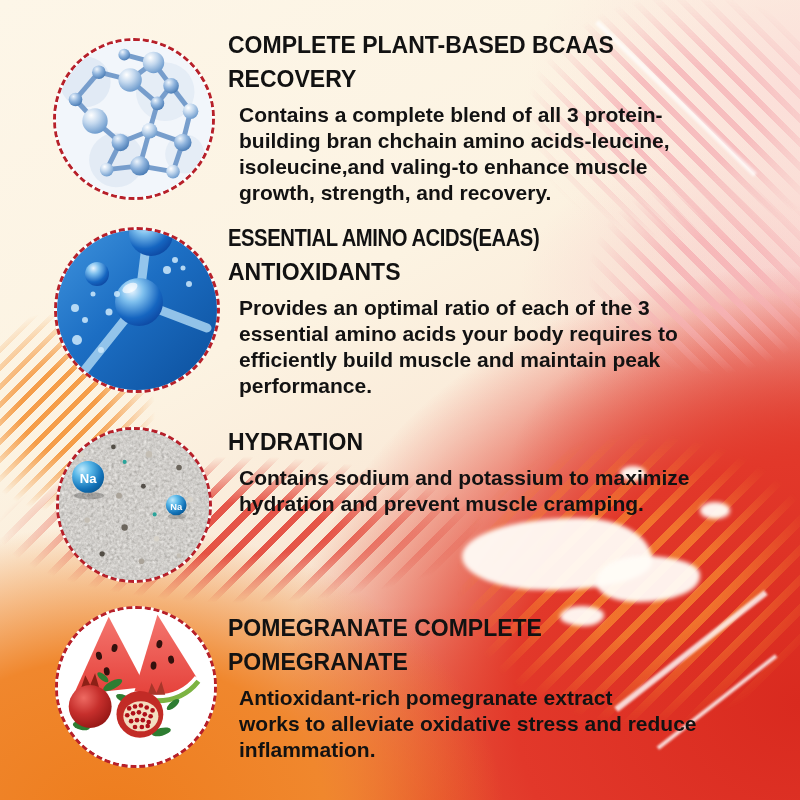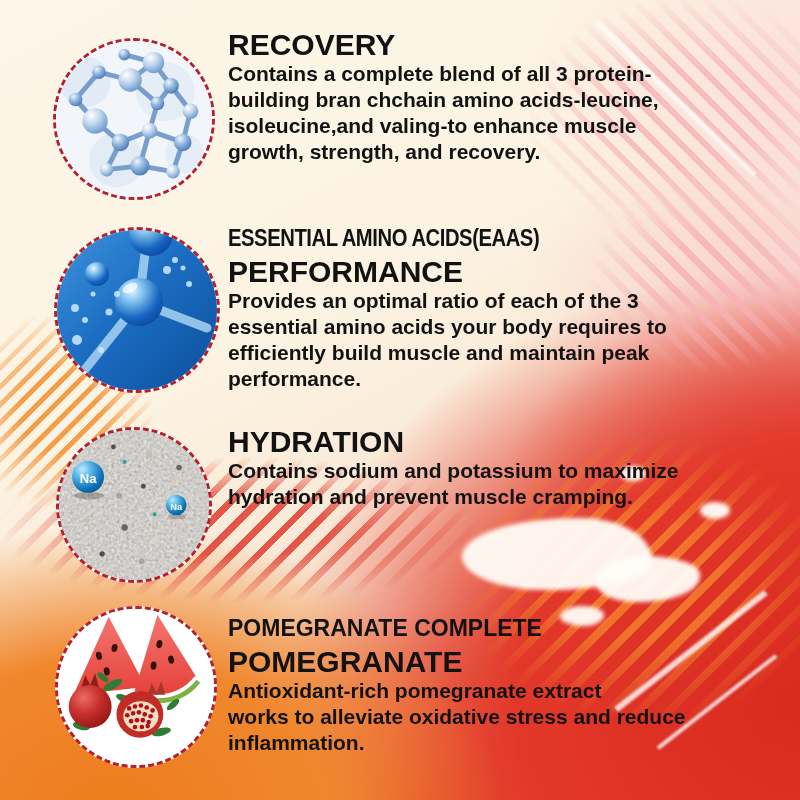--- a/index.html
+++ b/index.html
@@ -51,22 +51,22 @@
   .circle{position:absolute;border:3px dashed #b7202a;border-radius:50%;overflow:hidden;box-sizing:border-box;background:#fff;text-decoration:underline;}
   .circle svg{display:block;width:100%;height:100%;}
   .c1{left:53px;top:38px;width:162px;height:162px;}
   .c2{left:54px;top:227px;width:166px;height:166px;}
   .c3{left:56px;top:427px;width:156px;height:156px;}
   .c4{left:55px;top:606px;width:162px;height:162px;}
   .txt{position:absolute;left:228px;width:558px;color:#121212;}
   .t1{top:33px;} .t2{top:226px;} .t3{top:430px;} .t4{top:616px;}
   .txt h2{margin:0 0 10px 0;font-size:23px;line-height:24px;font-weight:bold;letter-spacing:0;}
   .txt h2.condensed{transform:scaleX(.88);transform-origin:left center;letter-spacing:-.5px;white-space:nowrap;}
-  .txt h3{margin:0 0 4px 0;font-size:30px;line-height:24px;font-weight:bold;}
-  .txt p{margin:0;font-size:21px;line-height:26px;font-weight:bold;white-space:pre-line;}
+  .txt h3{margin:0 0 4px 0;font-size:23px;line-height:24px;font-weight:bold;}
+  .txt p{margin:11px;font-size:21px;line-height:26px;font-weight:bold;white-space:pre-line;}
 </style>
 </head>
 <body>
 
 <div class="stage">
 
   <div class="stroke st-tr"></div>
   <div class="stroke st-mr"></div>
   <div class="stroke st-left"></div>
   <div class="stroke st-mid-red"></div>
@@ -133,20 +133,21 @@
           <circle cx="66" cy="104" r="9" fill="url(#sphB)"></circle>
         <circle cx="96" cy="92" r="8" fill="url(#sphA)"></circle>
           <circle cx="130" cy="104" r="9" fill="url(#sphB)"></circle>
         <circle cx="52" cy="132" r="7" fill="url(#sphA)"></circle>
           <circle cx="86" cy="128" r="10" fill="url(#sphB)"></circle>
         <circle cx="120" cy="134" r="7" fill="url(#sphA)"></circle>
       </g>
     </svg>
   </div>
   <div class="txt t1">
+    <h2>COMPLETE PLANT-BASED BCAAS</h2>
     <h3>RECOVERY</h3>
     <p>Contains a complete blend of all 3 protein-
 building bran chchain amino acids-leucine,
 isoleucine,and valing-to enhance muscle
 growth, strength, and recovery.</p>
   </div>
 
   <div class="circle c2">
     <svg viewBox="0 0 160 160">
       <defs>
@@ -182,21 +183,21 @@
         <circle cx="118" cy="30" r="3"></circle>
           <circle cx="126" cy="38" r="2.5"></circle>
           <circle cx="132" cy="54" r="3"></circle>
         <circle cx="44" cy="120" r="3"></circle>
           <circle cx="36" cy="64" r="2.5"></circle>
       </g>
     </svg>
   </div>
   <div class="txt t2">
     <h2 class="condensed">ESSENTIAL AMINO ACIDS(EAAS)</h2>
-    <h3>PERFORMANCE</h3>
+    <h3>ANTIOXIDANTS</h3>
     <p>Provides an optimal ratio of each of the 3
 essential amino acids your body requires to
 efficiently build muscle and maintain peak
 performance.</p>
   </div>
 
   <div class="circle c3">
     <svg viewBox="0 0 160 160">
       <defs>
         <filter id="gravelNoise" x="0" y="0" width="100%" height="100%">

